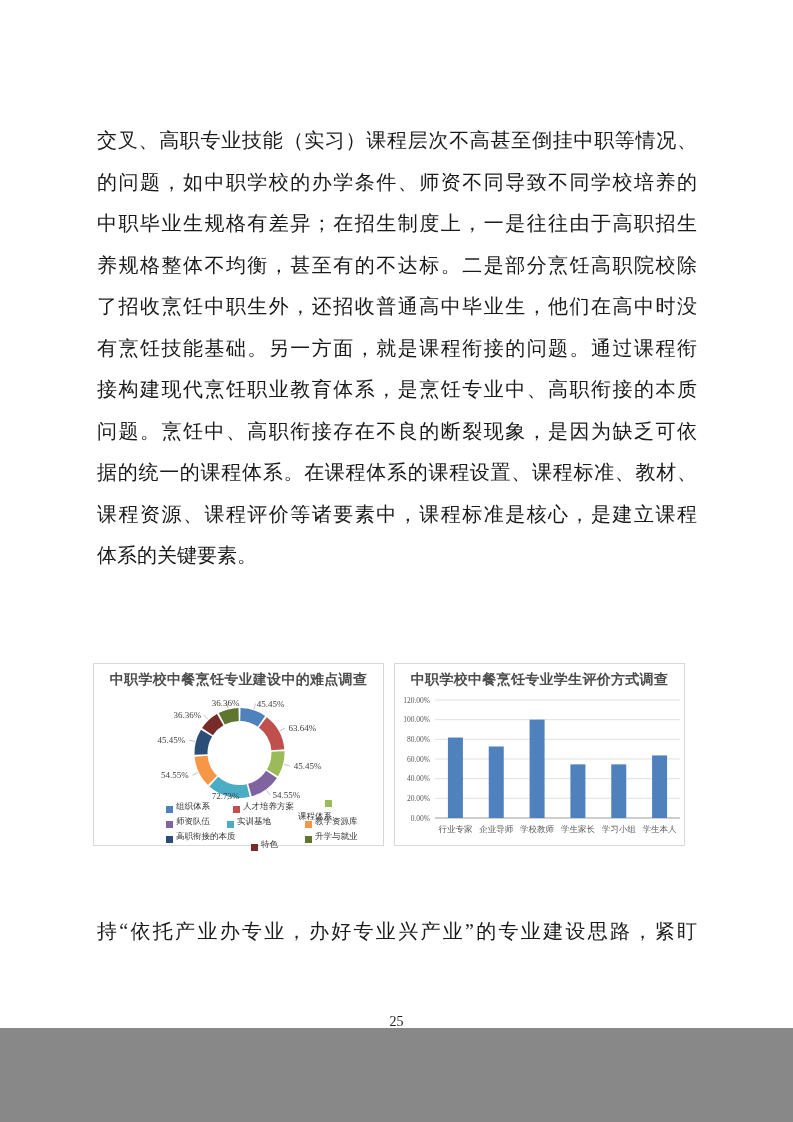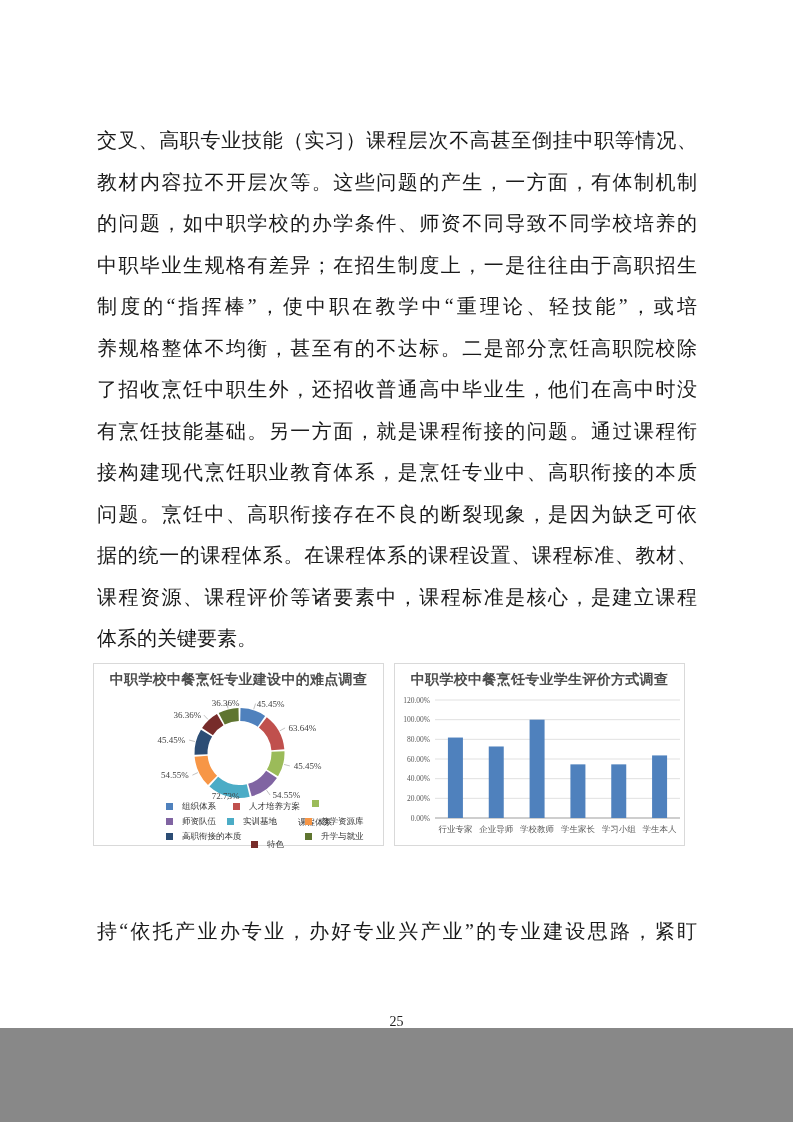--- a/index.html
+++ b/index.html
@@ -44,41 +44,39 @@
     font-size:14px;font-weight:bold;color:#4d4d4d;
     font-family:"Liberation Serif","DejaVu Serif",serif;
     letter-spacing:0.3px;
   }
   .chart-box svg{position:absolute;left:0;display:block;}
   #donut-svg{top:20px;}
   #bar-svg{top:22px;}
   svg text{font-family:"Liberation Serif","DejaVu Serif",serif;}
   #donut-legend{position:absolute;left:0;top:136px;width:291px;height:46px;}
   .lg-item{
-    position:absolute;display:flex;align-items:center;gap:9px;
+    position:absolute;display:flex;align-items:flex-end;gap:3px;
     font-size:8.5px;color:#333;line-height:13px;white-space:nowrap;
     font-family:"Liberation Serif","DejaVu Serif",serif;
   }
   .lg-marker{display:inline-block;width:7px;height:7px;flex:0 0 7px;}
   .page-number{
     position:absolute;top:1014px;left:0;width:100%;
     text-align:center;font-size:14px;color:#222;
   }
 </style>
 </head>
 <body>
 
 <div class="page">
 
   <div class="para" id="para1">
     <div class="line">交叉、高职专业技能（实习）课程层次不高甚至倒挂中职等情况、</div>
-    <div class="line">教材内容拉不开层次等。这些问题的产生，一方面，有体制机制</div>
     <div class="line">的问题，如中职学校的办学条件、师资不同导致不同学校培养的</div>
     <div class="line">中职毕业生规格有差异；在招生制度上，一是往往由于高职招生</div>
-    <div class="line">制度的“指挥棒”，使中职在教学中“重理论、轻技能”，或培</div>
     <div class="line">养规格整体不均衡，甚至有的不达标。二是部分烹饪高职院校除</div>
     <div class="line">了招收烹饪中职生外，还招收普通高中毕业生，他们在高中时没</div>
     <div class="line">有烹饪技能基础。另一方面，就是课程衔接的问题。通过课程衔</div>
     <div class="line">接构建现代烹饪职业教育体系，是烹饪专业中、高职衔接的本质</div>
     <div class="line">问题。烹饪中、高职衔接存在不良的断裂现象，是因为缺乏可依</div>
     <div class="line">据的统一的课程体系。在课程体系的课程设置、课程标准、教材、</div>
     <div class="line">课程资源、课程评价等诸要素中，课程标准是核心，是建立课程</div>
     <div class="line last">体系的关键要素。</div>
   </div>
 

